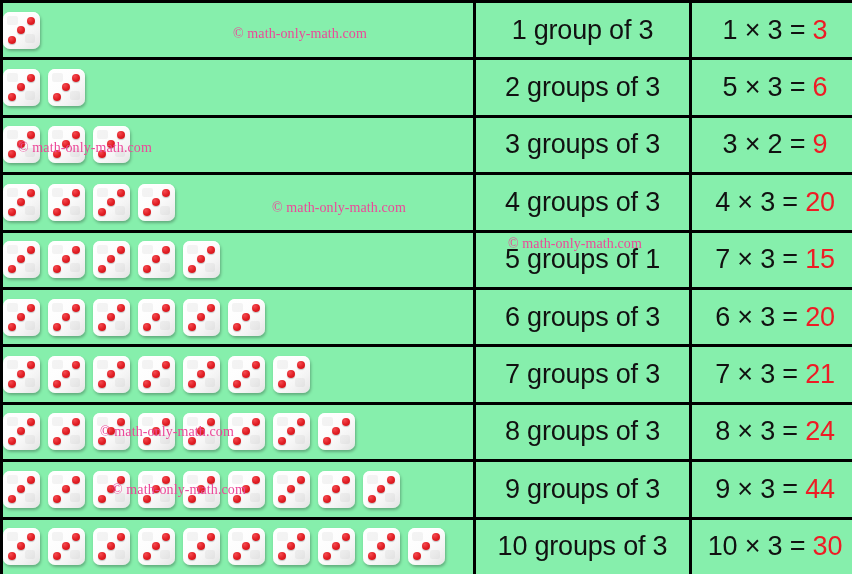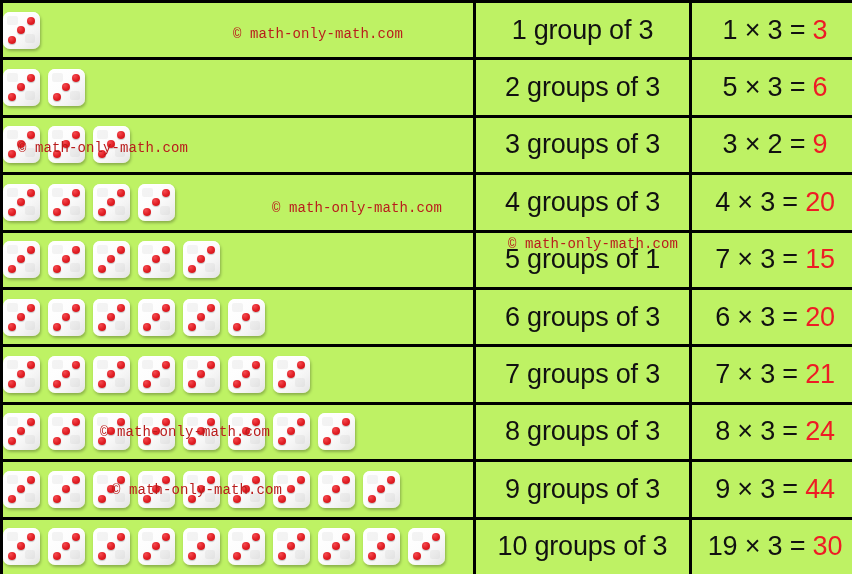--- a/index.html
+++ b/index.html
@@ -31,21 +31,21 @@
   }
 
   table.mult-table tr {
     height: 57.4px;
   }
 
   table.mult-table td {
     border: 3px solid #000000;
     padding: 0;
     vertical-align: middle;
-    background: #bef264;
+    background: #86efac;
   }
 
   td.dice-cell {
     width: 470px;
     padding-left: 11px;
     position: relative;
   }
 
   td.groups-cell {
     width: 213px;
@@ -115,23 +115,23 @@
     background: radial-gradient(circle at 34% 30%, #f44a50 0%, #e01c22 55%, #c4161c 100%);
     box-shadow: 0 1px 1px rgba(0,0,0,0.22);
   }
   .pip.tr { right: 5px;  top: 5px; }
   .pip.ct { left: 14px;  top: 14px; }
   .pip.bl { left: 5px;   bottom: 5px; }
 
   
   .watermark {
     position: absolute;
-    font-family: Liberation Mono, monospace;
+    font-family: Liberation Serif, serif;
     font-size: 14px;
-    color: #b91c1c;
+    color: #ec4899;
     white-space: nowrap;
     pointer-events: none;
     letter-spacing: 0.1px;
   }
   #wm-1 { left: 233px; top: 26px; }
   #wm-3 { left: 18px;  top: 140px; }
   #wm-4 { left: 272px; top: 200px; }
   #wm-5 { left: 508px; top: 236px; }
   #wm-8 { left: 100px; top: 424px; }
   #wm-9 { left: 112px; top: 482px; }
@@ -489,21 +489,21 @@
                 <span class="pip bl"></span>
               </div>
               <div class="die">
                 <span class="pip tr"></span>
                 <span class="pip ct"></span>
                 <span class="pip bl"></span>
               </div>
             </div>
           </td>
           <td class="groups-cell">10 groups of 3</td>
-          <td class="equation-cell"><span>19 × 3 = </span><span class="eq-answer">30</span></td>
+          <td class="equation-cell"><span>10 × 3 = </span><span class="eq-answer">30</span></td>
         </tr>
       </tbody>
   </table>
 
   <div class="watermark" id="wm-1">© math-only-math.com</div>
   <div class="watermark" id="wm-3">© math-only-math.com</div>
   <div class="watermark" id="wm-4">© math-only-math.com</div>
   <div class="watermark" id="wm-5">© math-only-math.com</div>
   <div class="watermark" id="wm-8">© math-only-math.com</div>
   <div class="watermark" id="wm-9">© math-only-math.com</div>

